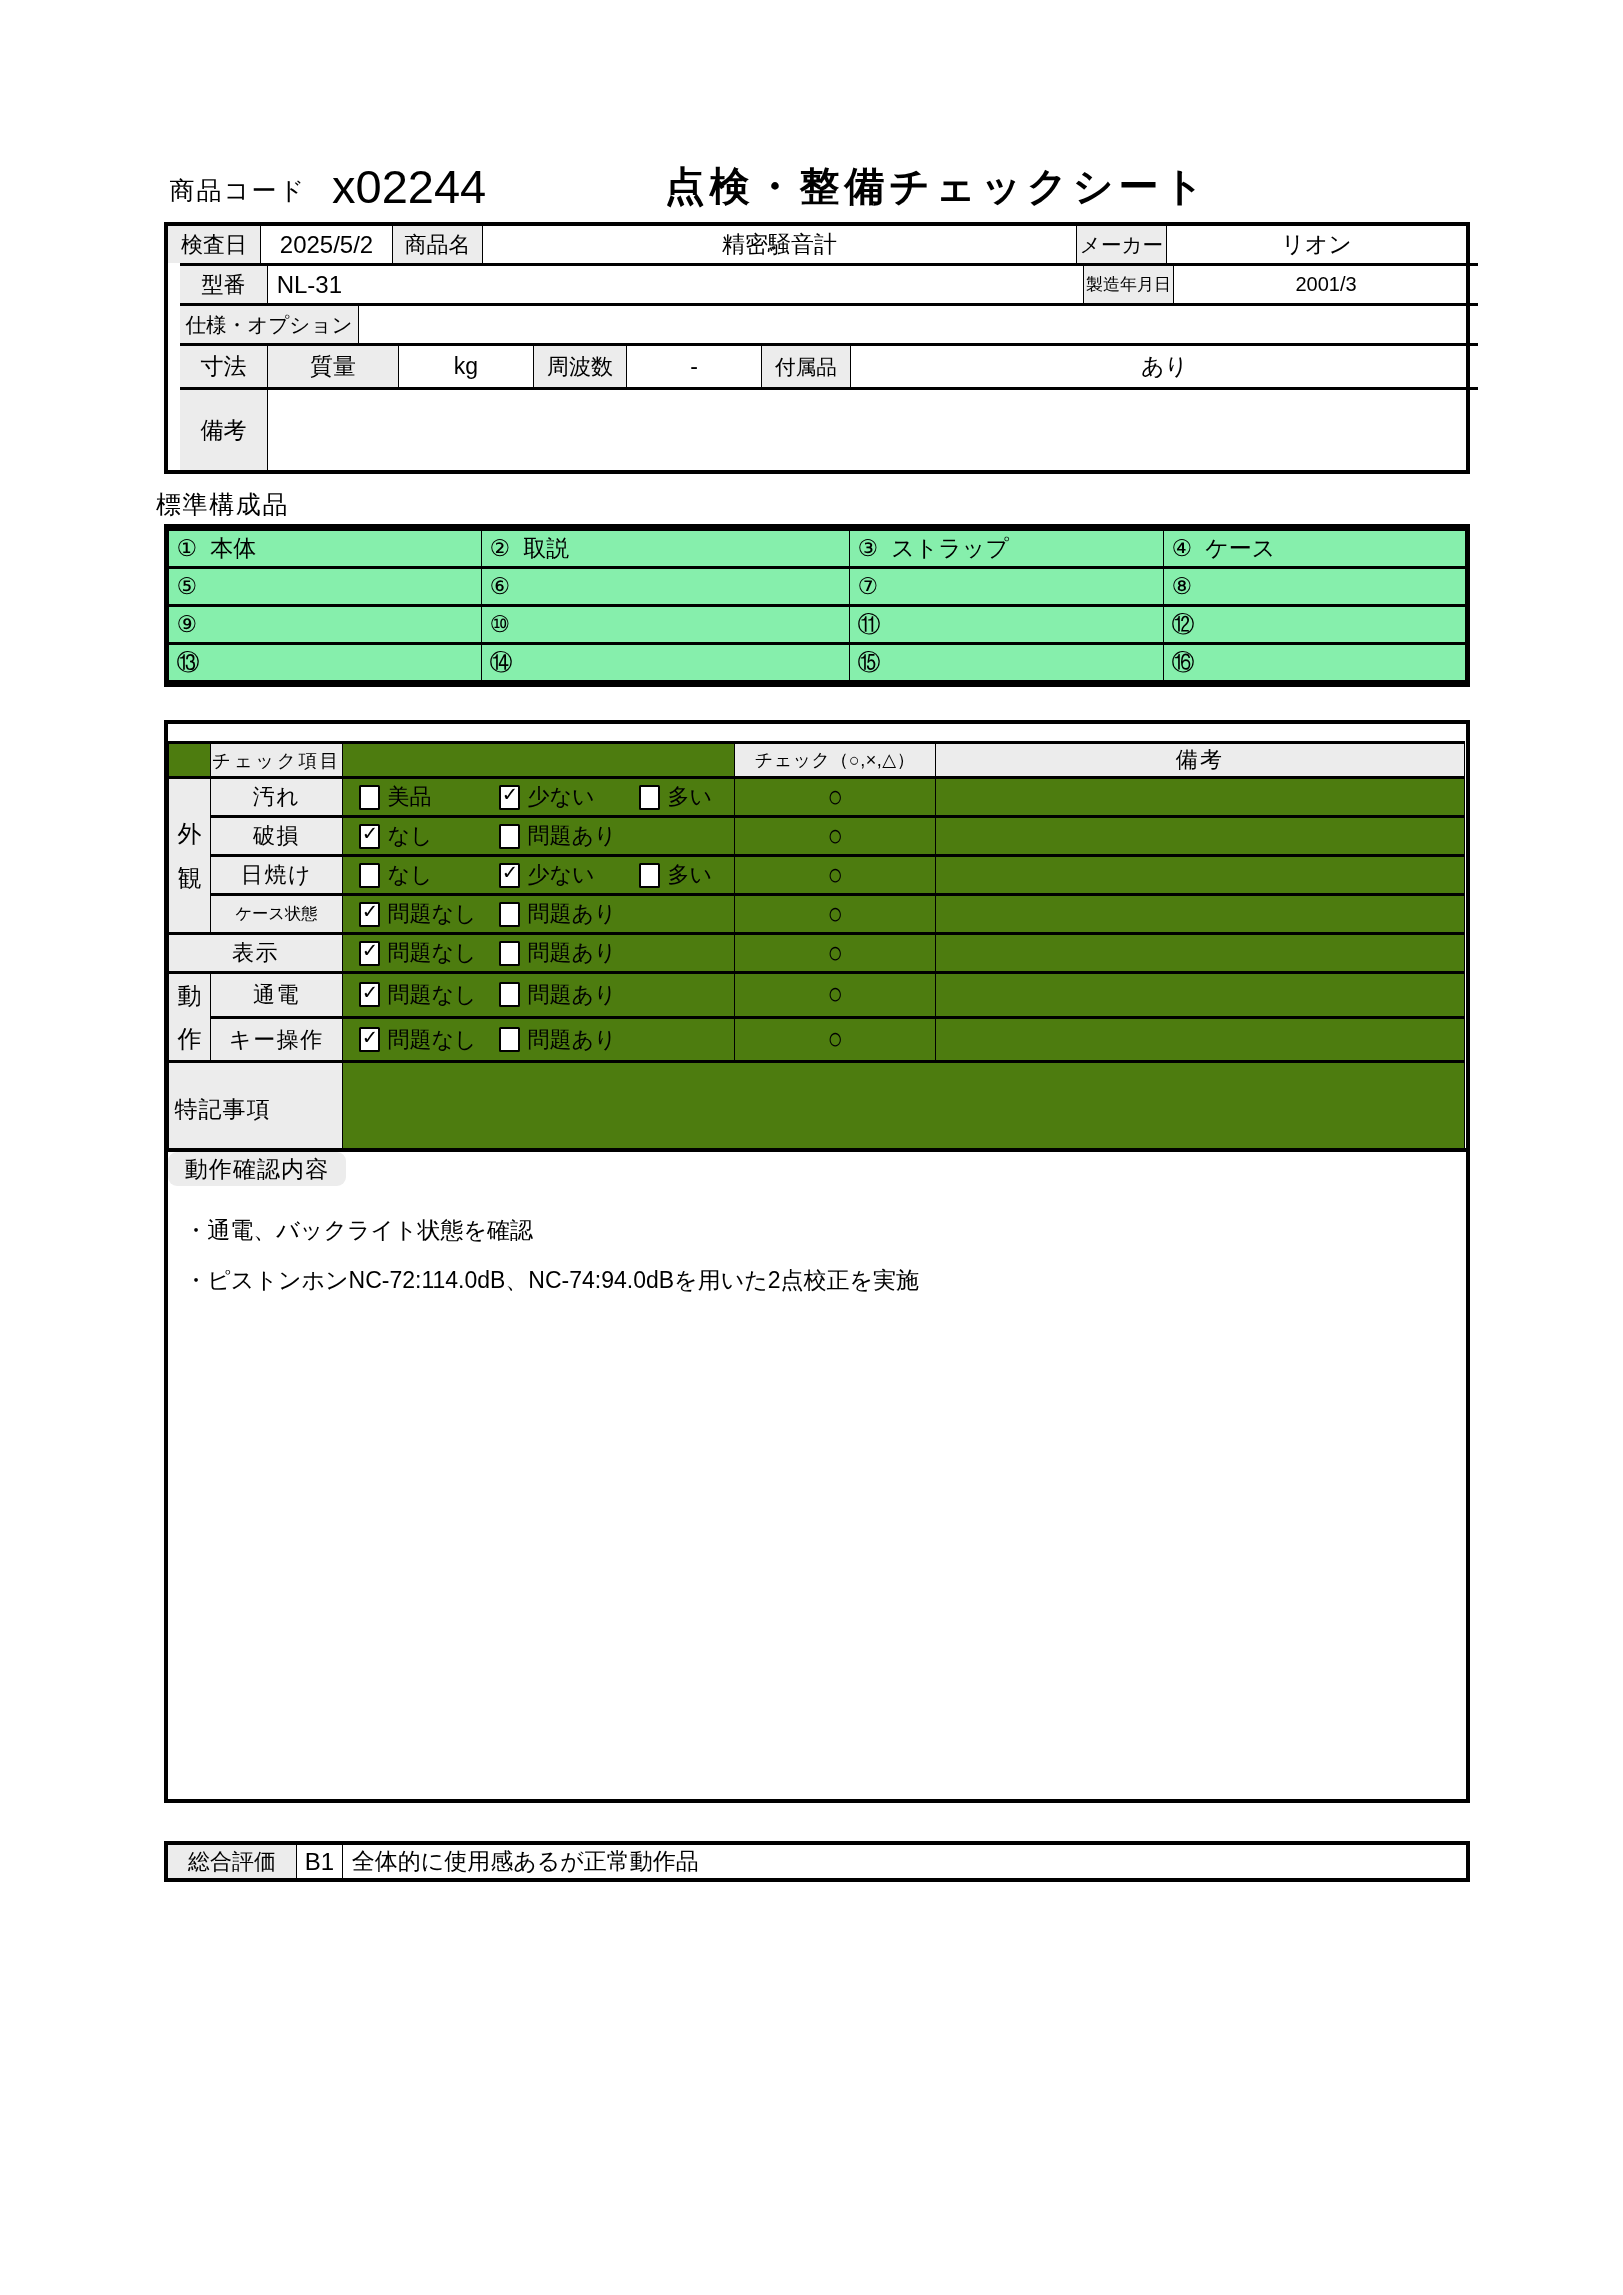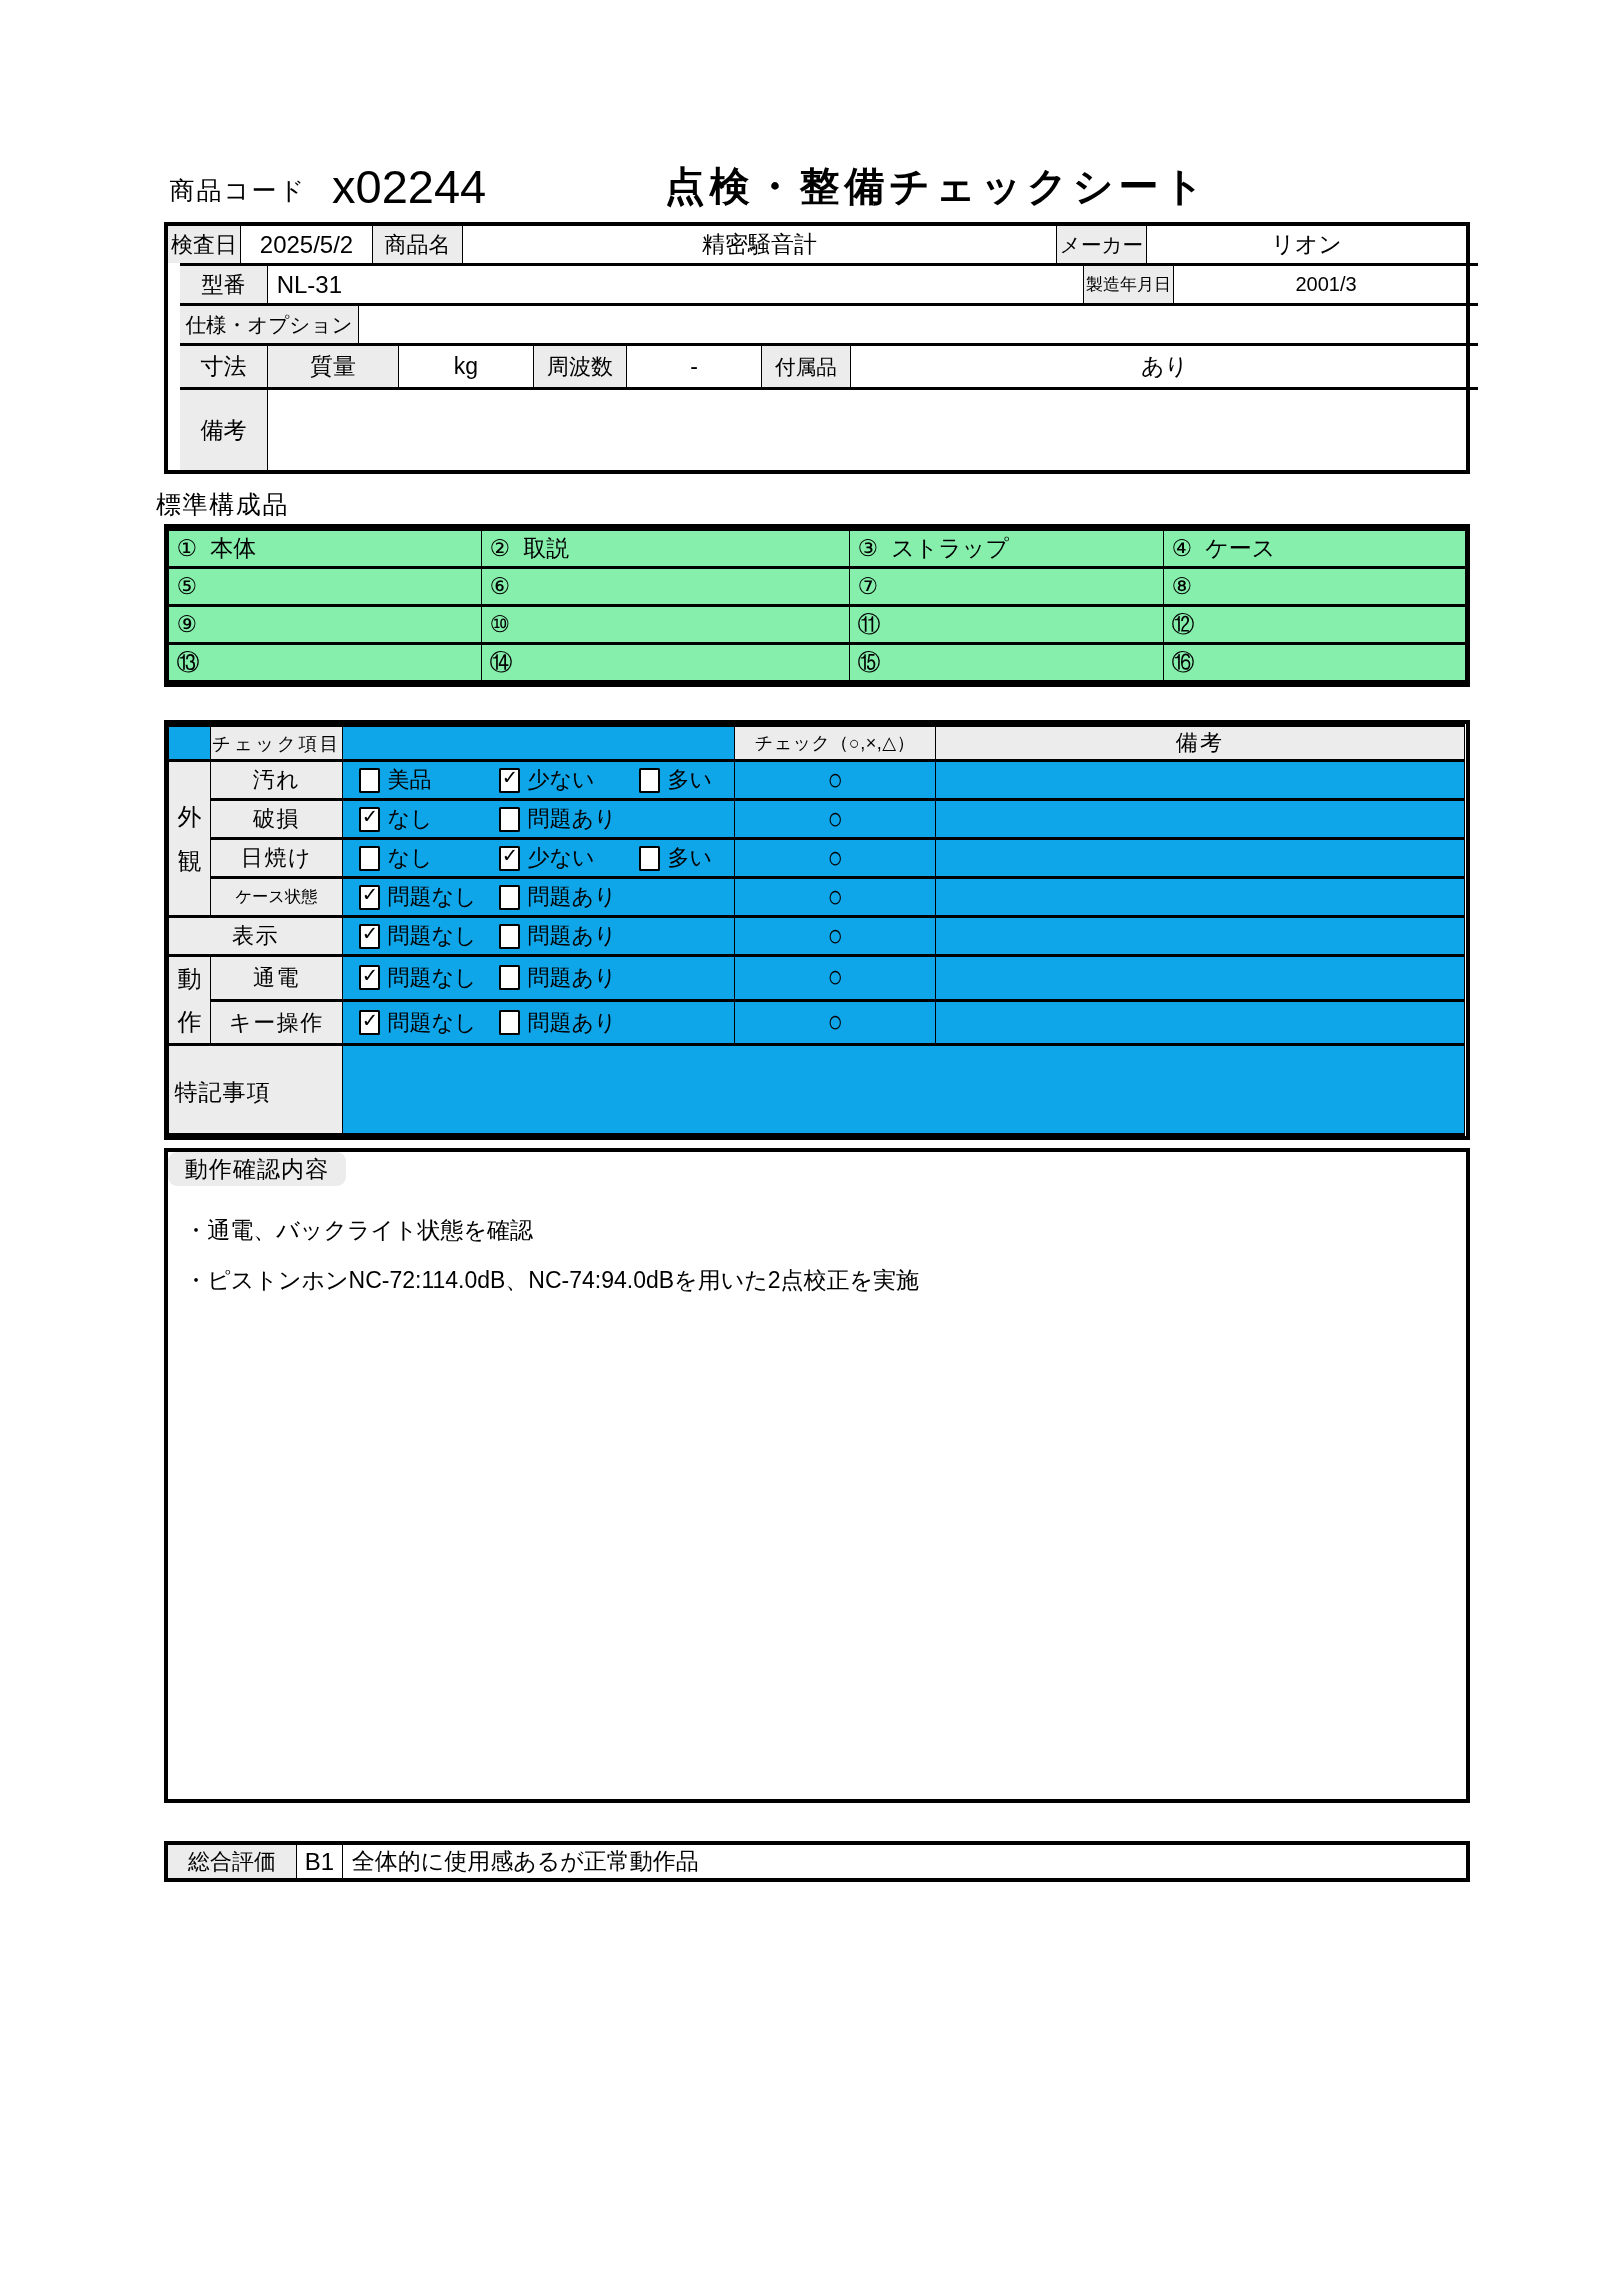--- a/index.html
+++ b/index.html
@@ -29,21 +29,21 @@
   table.grid{border-collapse:collapse;table-layout:fixed;width:1306px;background:#86efac;}
   table.grid td{border-left:1.6px solid #000;border-right:1.6px solid #000;
     border-top:3.8px solid #000;border-bottom:3.8px solid #000;
     font-size:23px;padding:0 0 0 7.6px;vertical-align:middle;overflow:hidden;white-space:nowrap;}
   .comp-wrap{position:absolute;left:164px;top:524px;border:4.3px solid #000;box-sizing:border-box;width:1306px;}
   .comp-wrap table.grid{width:1297px;}
   .comp-wrap td{height:35px;}
   .comp-no{display:inline-block;margin-right:13px;}
   
   .check-wrap{position:absolute;left:164px;top:720px;border:4.3px solid #000;box-sizing:border-box;width:1306px;}
-  table.check{border-collapse:collapse;table-layout:fixed;width:1297px;background:#0ea5e9;}
+  table.check{border-collapse:collapse;table-layout:fixed;width:1297px;background:#4d7c0f;margin-top:17px;}
   table.check td{border-left:1.6px solid #000;border-right:1.6px solid #000;
     border-top:3.3px solid #000;border-bottom:3.3px solid #000;
     vertical-align:middle;overflow:hidden;}
   table.check tr.h td{height:28px;}
   table.check tr.r td{height:34px;}
   table.check tr.n td{height:80px;}
   .hitem{font-size:18.5px;letter-spacing:2.7px;text-align:center;}
   .hcheck{font-size:18px;letter-spacing:0.5px;text-align:center;}
   .hrem{font-size:22px;letter-spacing:2.2px;text-align:center;}
   td.group{font-size:24px;text-align:center;word-break:break-all;line-height:1.8;padding:0;}
@@ -74,21 +74,21 @@
 <body>
 
 <div class="hdr">
   <span class="code-label">商品コード</span>
   <span class="code-value">x02244</span>
   <span class="sheet-title">点検・整備チェックシート</span>
 </div>
 
 <div class="box" style="top:222px;">
   <div class="frow" style="height:37px;">
-    <div class="fcell gray" style="width:72px;font-size:22px;">検査日</div>
+    <div class="fcell gray" style="width:92px;font-size:22px;">検査日</div>
     <div class="fcell" style="width:132px;font-size:24px;">2025/5/2</div>
     <div class="fcell gray" style="width:90px;font-size:22px;">商品名</div>
     <div class="fcell" style="width:594px;text-align:center;">精密騒音計</div>
     <div class="fcell gray" style="width:90px;font-size:20.6px;">メーカー</div>
     <div class="fcell grow">リオン</div>
   </div>
   <div class="frow" style="height:37px;">
     <div class="fcell gray" style="width:87px;font-size:22px;">型番</div>
     <div class="fcell left" style="width:816px;font-size:24px;">NL-31</div>
     <div class="fcell gray" style="width:90px;font-size:17px;">製造年月日</div>

